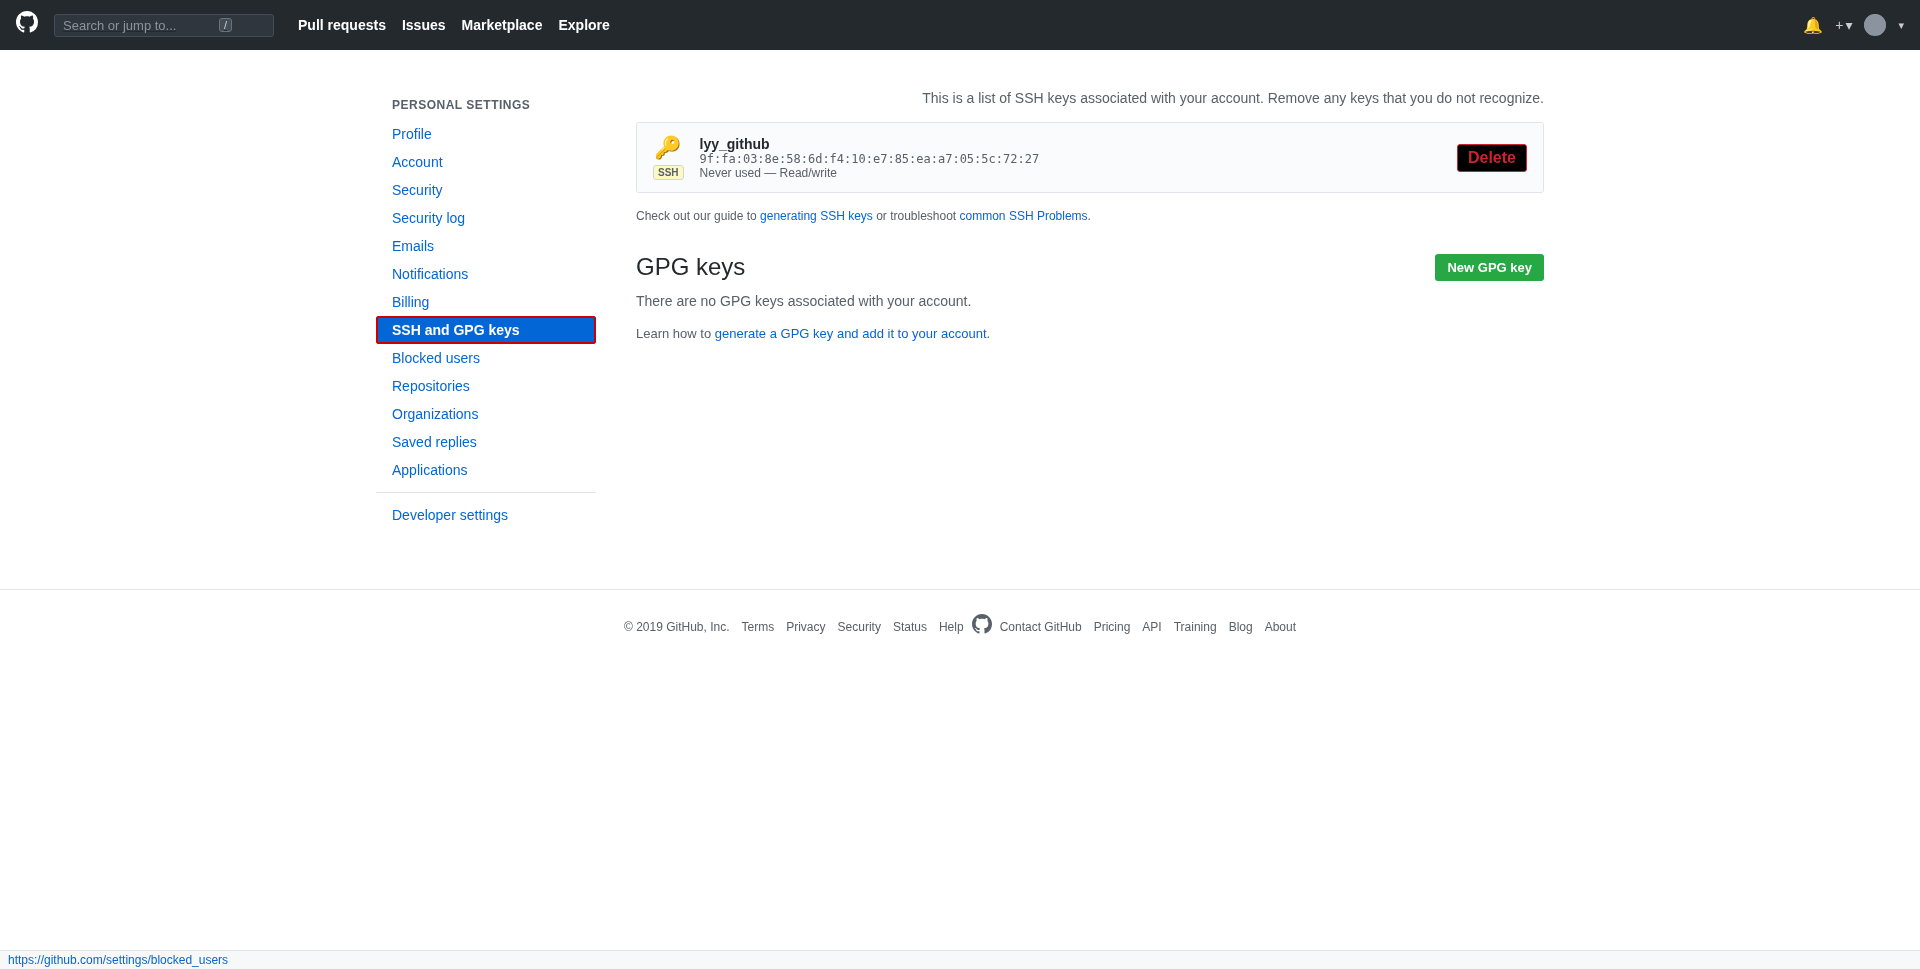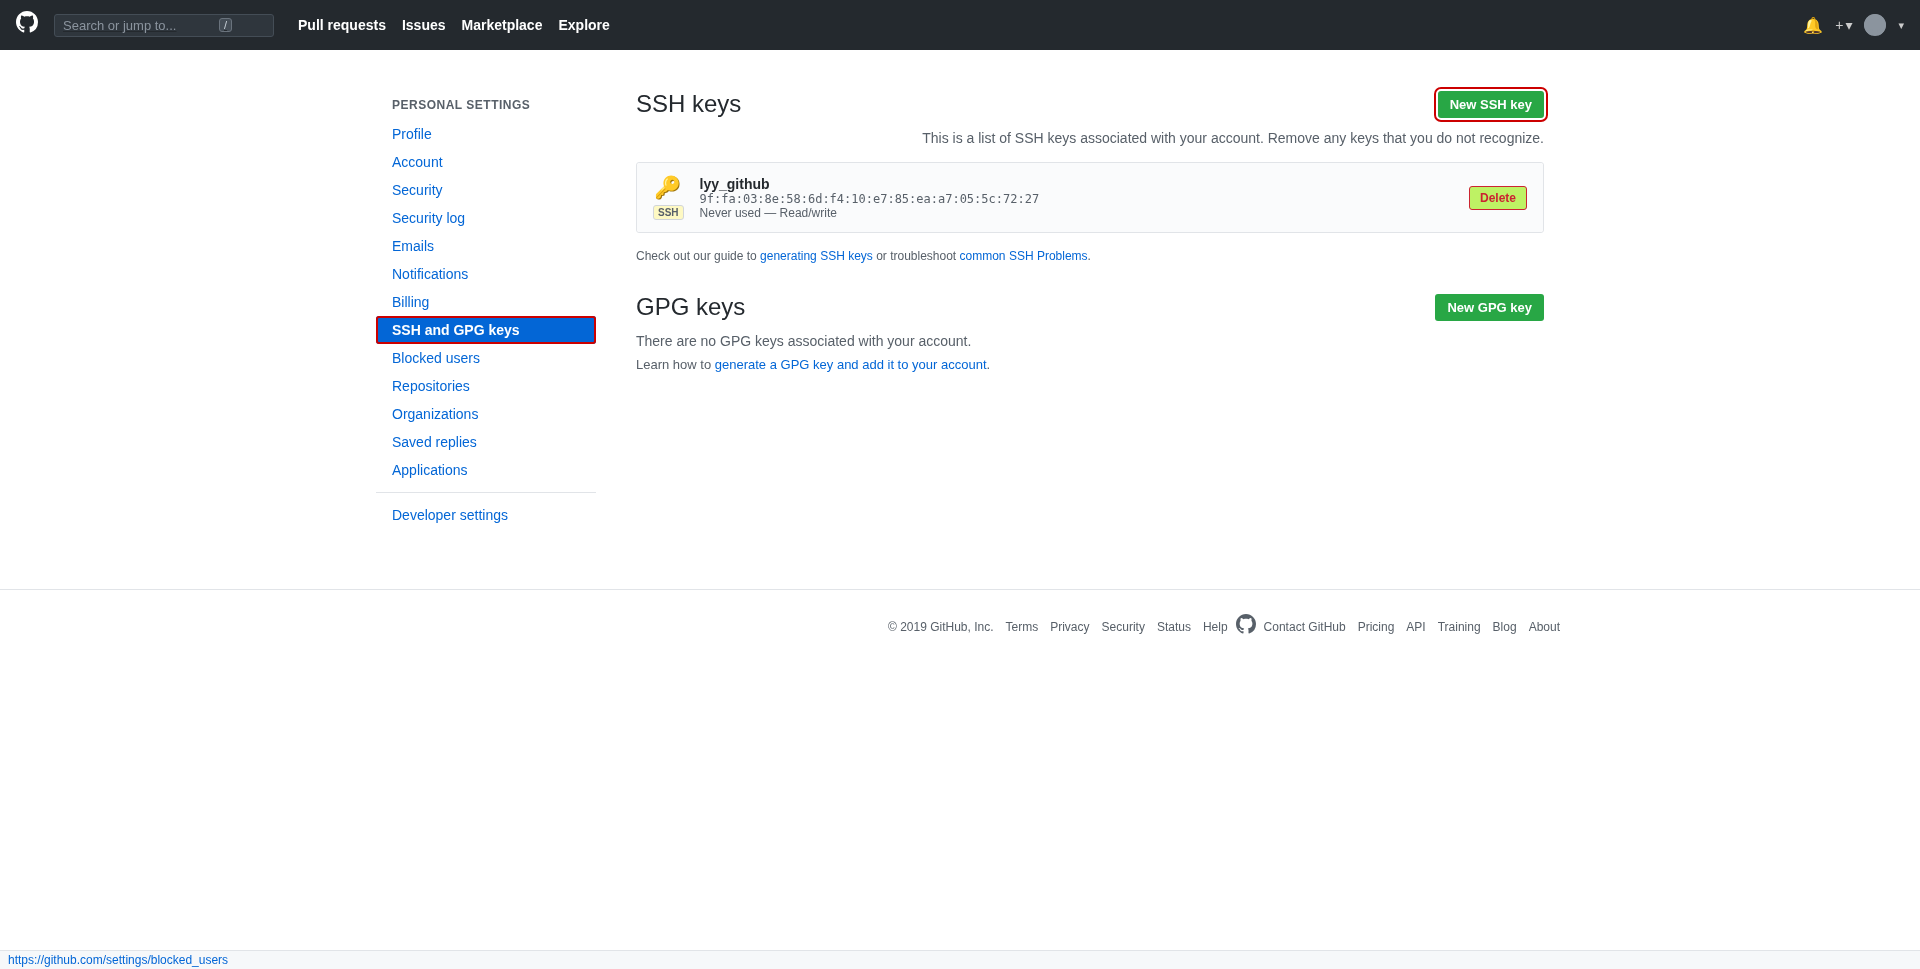--- a/index.html
+++ b/index.html
@@ -110,26 +110,26 @@
       background: #28a745;
       color: #fff;
       border: none;
       border-radius: 3px;
       padding: 6px 12px;
       font-size: 13px;
       font-weight: 600;
       cursor: pointer;
     }
     .btn-danger {
-      background: #bef264;
+      background: #000000;
       color: #cb2431;
       border: 1px solid #cb2431;
       border-radius: 3px;
       padding: 4px 10px;
-      font-size: 12px;
+      font-size: 16px;
       font-weight: 600;
       cursor: pointer;
     }
 
     .new-ssh-key-btn-wrapper {
       outline: 2px solid #c00;
       outline-offset: 2px;
       display: inline-block;
       border-radius: 3px;
     }
@@ -164,21 +164,21 @@
     .ssh-key-info { flex: 1; }
     .ssh-key-name { font-weight: 600; font-size: 14px; color: #24292e; }
     .ssh-key-fp { font-size: 12px; color: #586069; font-family: monospace; }
     .ssh-key-meta { font-size: 12px; color: #586069; }
 
     .check-out-guide { font-size: 12px; color: #586069; margin-bottom: 30px; }
     .check-out-guide a { color: #0366d6; text-decoration: none; }
 
     
     .gpg-section { margin-top: 24px; }
-    .gpg-description { color: #586069; font-size: 14px; margin-bottom: 8px; }
+    .gpg-description { color: #586069; font-size: 14px; margin-bottom: 17px; }
     .gpg-learn { font-size: 13px; color: #586069; }
     .gpg-learn a { color: #0366d6; text-decoration: none; }
 
     
     footer {
       margin-top: 60px;
       border-top: 1px solid #e1e4e8;
       padding: 24px 16px;
       display: flex;
       justify-content: center;
@@ -187,21 +187,21 @@
       gap: 16px;
       color: #586069;
       font-size: 12px;
     }
     footer a { color: #586069; text-decoration: none; }
     .footer-inner {
       max-width: 1200px;
       width: 100%;
       display: flex;
       align-items: center;
-      justify-content: flex-end;
+      justify-content: center;
       flex-wrap: wrap;
       gap: 8px;
     }
     .footer-left { display: flex; align-items: center; gap: 12px; flex-wrap: wrap; }
     .footer-right { display: flex; align-items: center; gap: 12px; flex-wrap: wrap; }
     .footer-logo { font-size: 20px; color: #586069; }
 
     
     .statusbar {
       position: fixed;
@@ -297,26 +297,20 @@
         <a>Applications</a>
       </li>
     </ul>
     <div class="sidebar-divider"></div>
     <a class="sidebar-section-link">Developer settings</a>
   </aside>
 
   <main class="main-content">
 
     <section>
-      <div class="section-header">
-        <h2 class="section-title">SSH keys</h2>
-        <div class="new-ssh-key-btn-wrapper">
-          <button class="btn-green">New SSH key</button>
-        </div>
-      </div>
 
       <p class="section-description">This is a list of SSH keys associated with your account. Remove any keys that you do not recognize.</p>
 
       <div class="ssh-key-list">
         <div class="ssh-key-item">
           <div class="ssh-key-icon">
             <span class="key-symbol">🔑</span>
             <span class="ssh-badge">SSH</span>
           </div>
           <div class="ssh-key-info">

